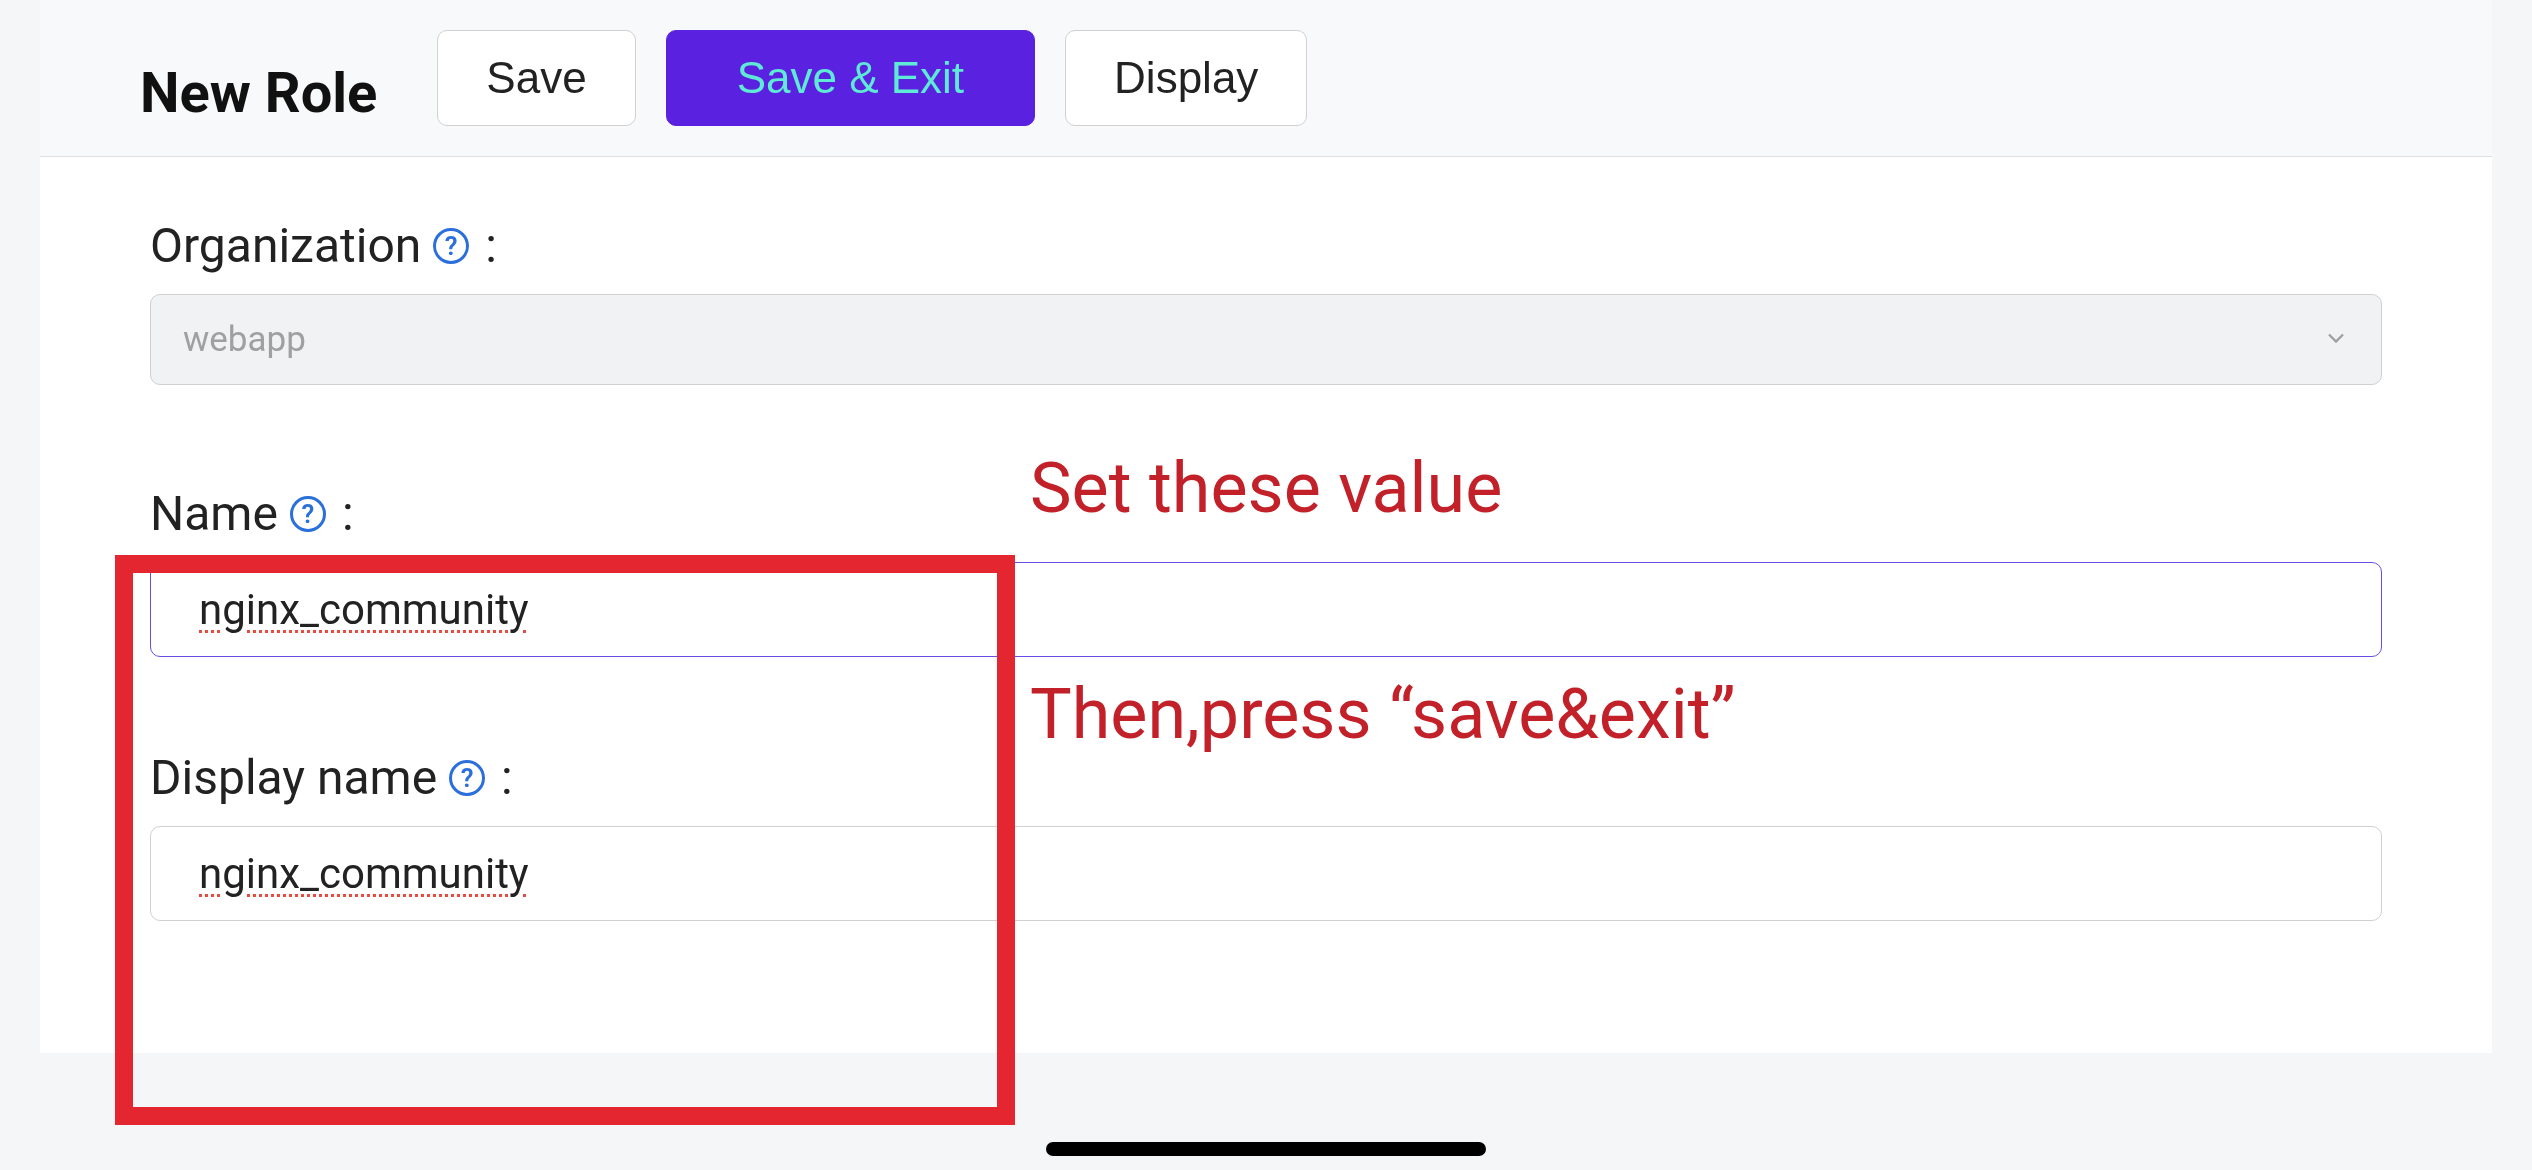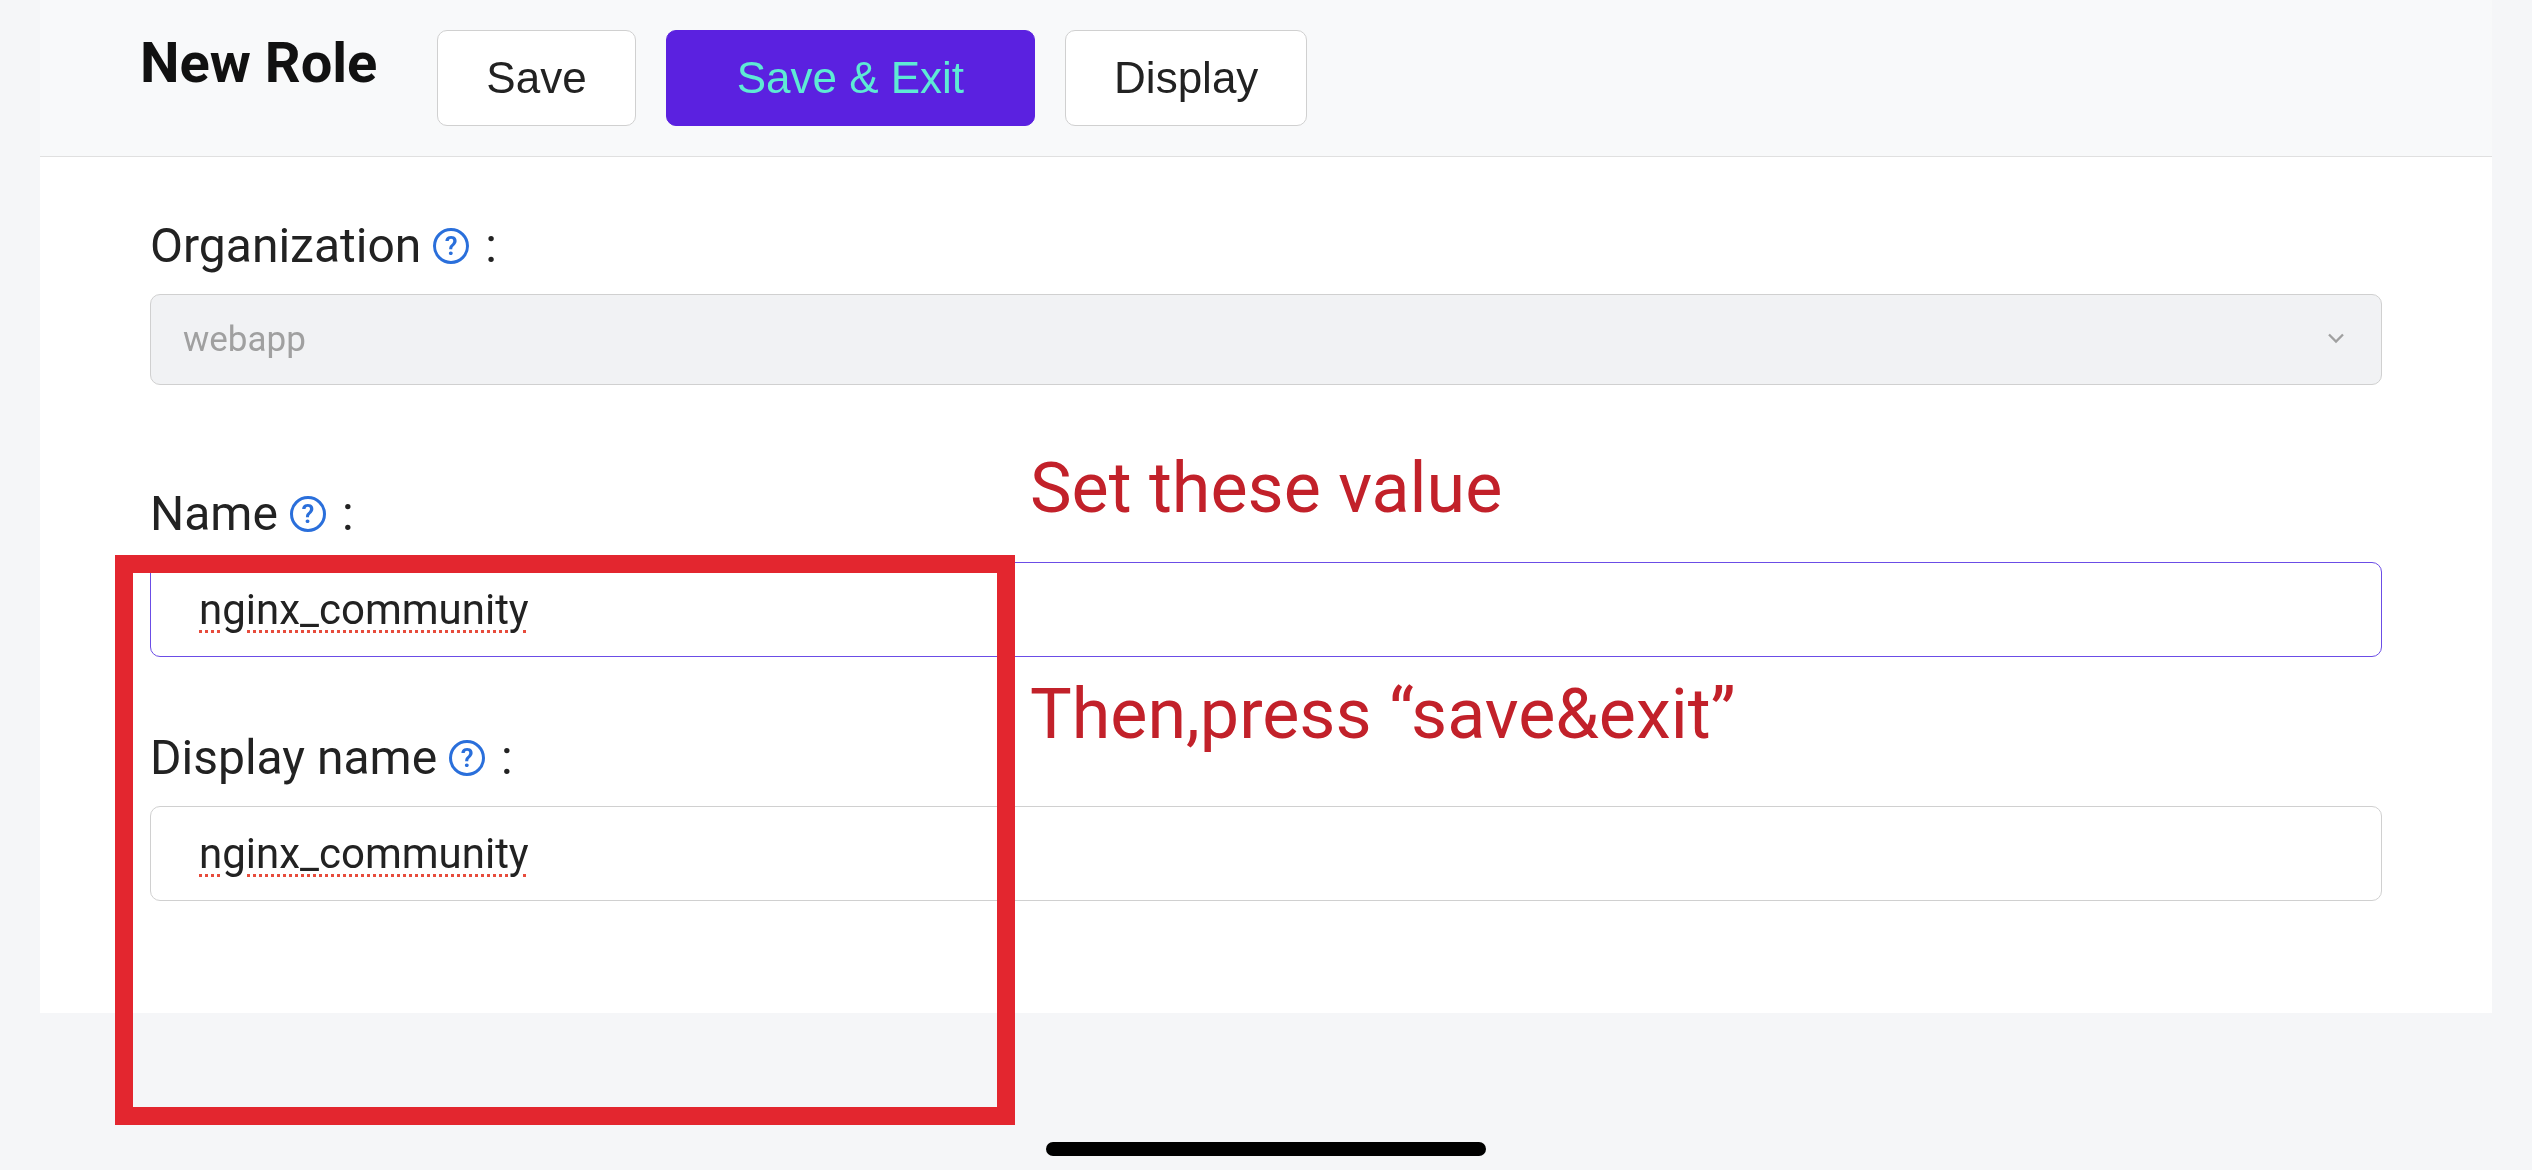--- a/index.html
+++ b/index.html
@@ -14,21 +14,21 @@
       height: 1170px;
       position: relative;
       overflow: hidden;
     }
     .outer-container {
       padding: 0 40px;
       background: #f5f6f8;
     }
     .header-bar {
       display: flex;
-      align-items: flex-start;
+      align-items: flex-end;
       gap: 30px;
       padding: 30px 60px 30px 100px;
       background: #f8f9fa;
       border-bottom: 1px solid #e0e0e0;
     }
     .page-title {
       font-size: 56px;
       font-weight: 700;
       color: #111;
       margin-right: 30px;
@@ -48,21 +48,21 @@
       border: 1px solid #5b21e0;
       color: #5eead4;
       padding: 22px 70px;
     }
     .main-content {
       background: #fff;
       padding: 60px 110px 40px 110px;
       position: relative;
     }
     .form-group {
-      margin-bottom: 72px;
+      margin-bottom: 92px;
     }
     .form-label {
       font-size: 48px;
       color: #222;
       display: flex;
       align-items: center;
       gap: 12px;
       margin-bottom: 20px;
     }
     .help-icon {

